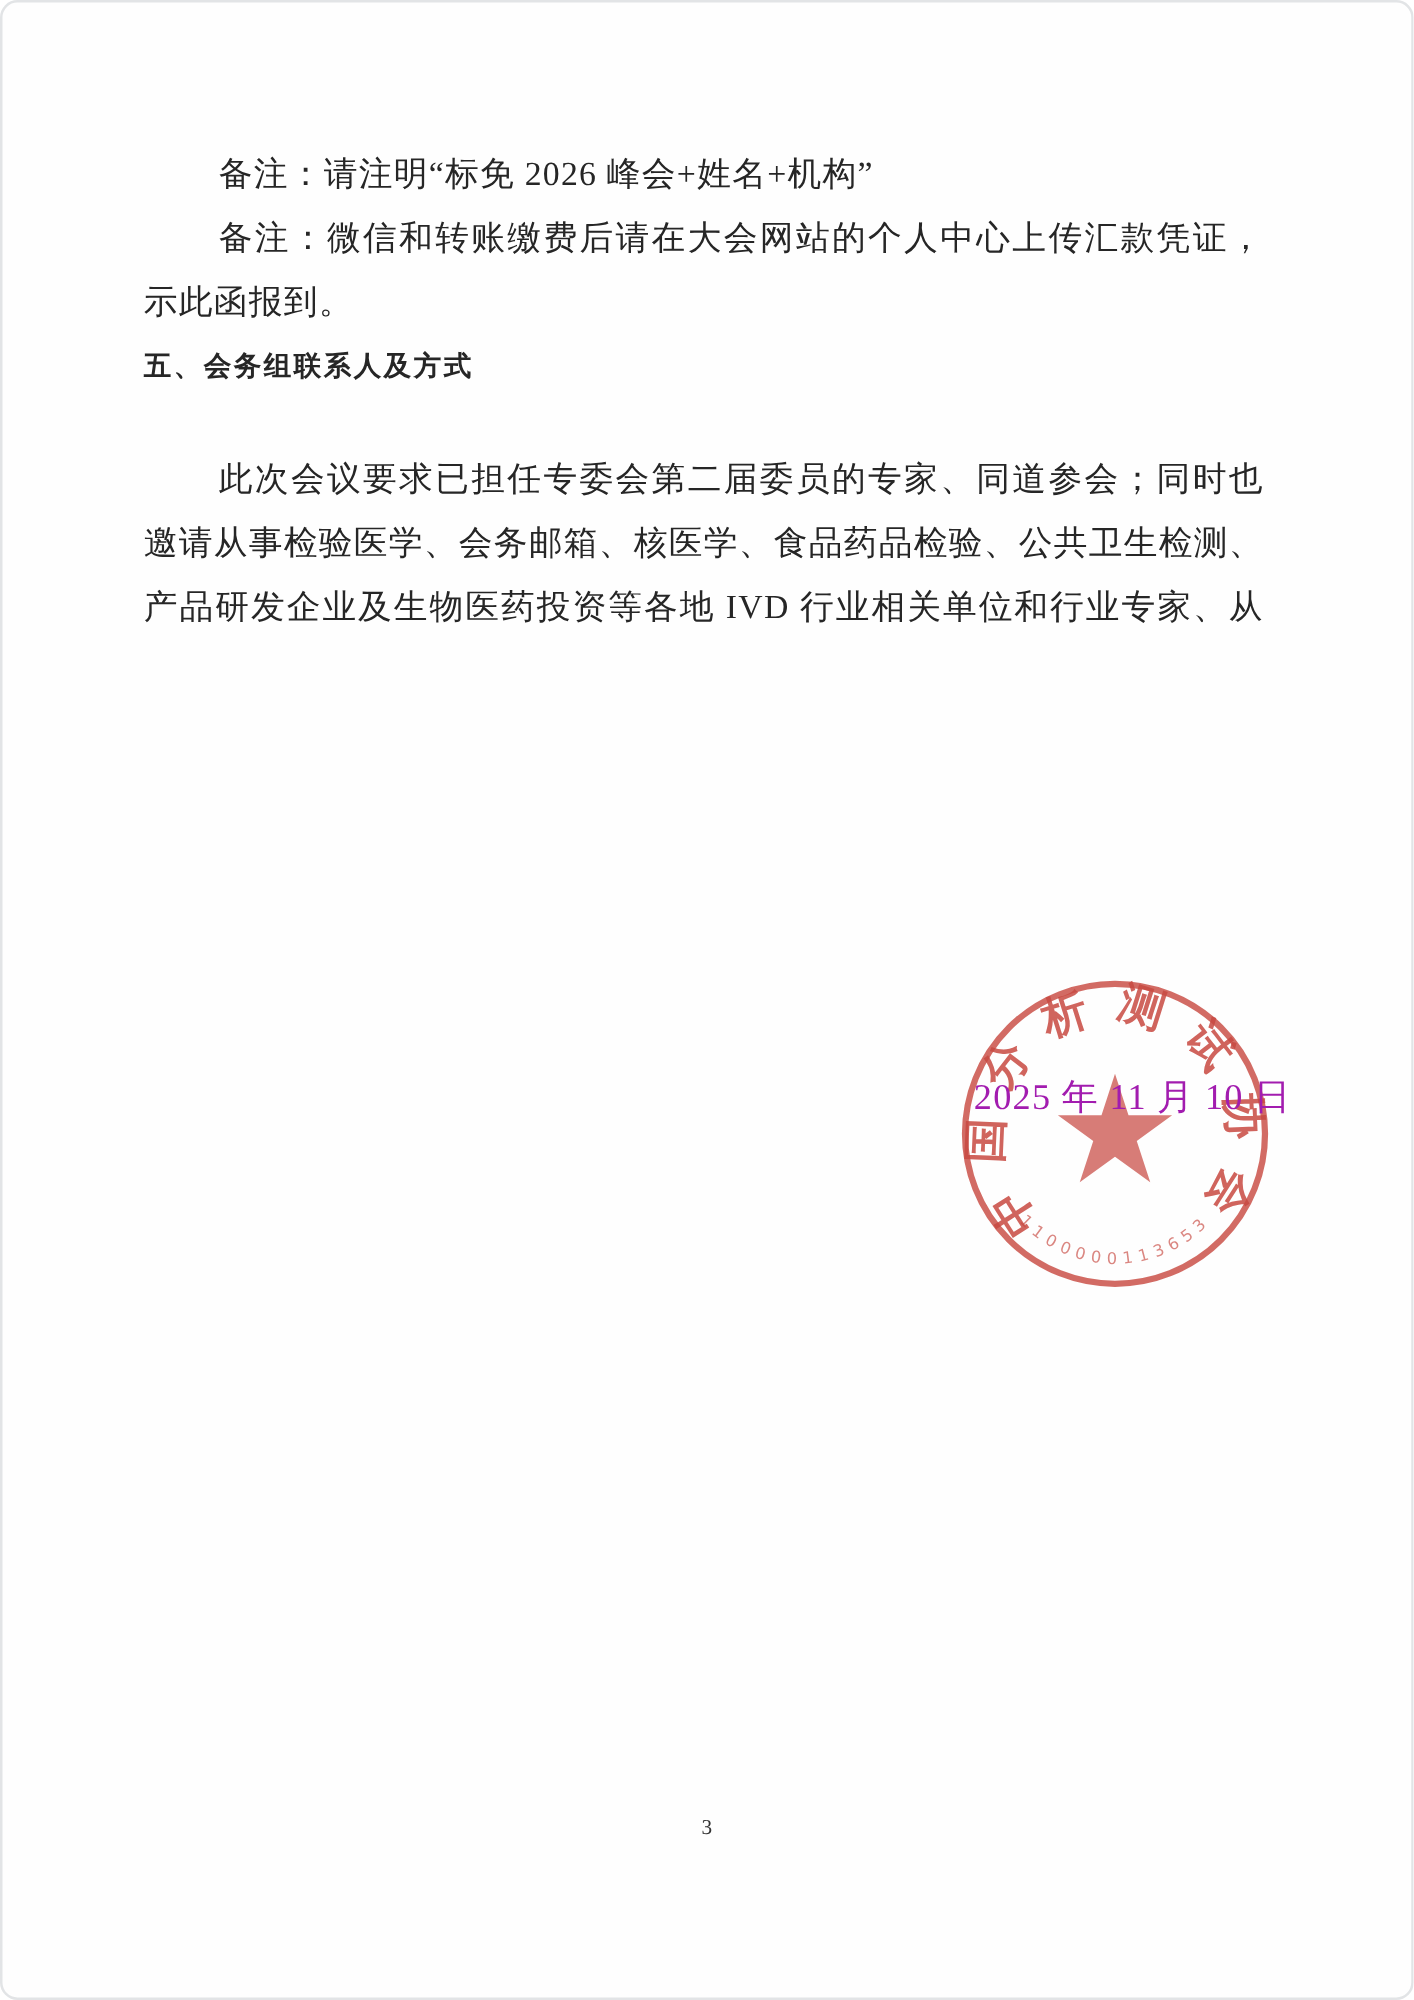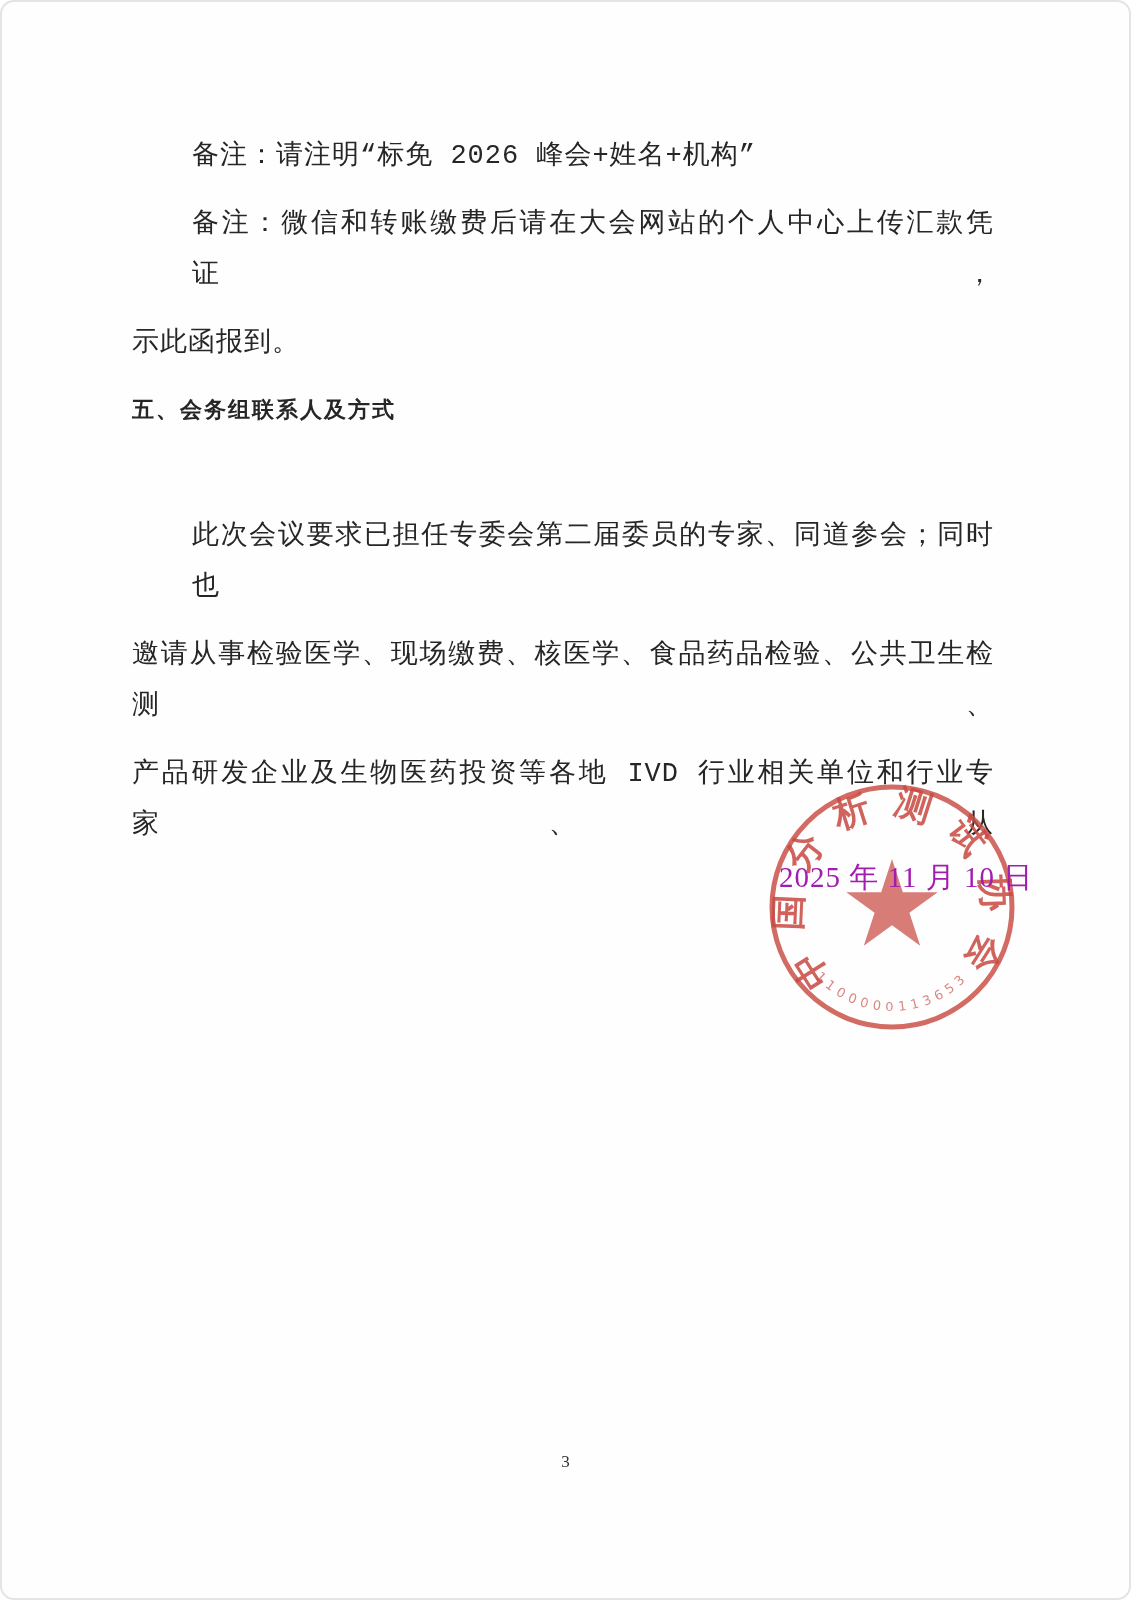--- a/index.html
+++ b/index.html
@@ -16,27 +16,26 @@
     box-shadow: inset 0 0 0 2px #e2e4e6;
     overflow: hidden;
   }
   .content {
     position: absolute;
     left: 115px;
     top: 114px;
     width: 896px;
   }
   .line {
-    margin: 17px;
+    margin: 0;
     font-size: 27px;
     line-height: 51px;
     font-weight: normal;
     letter-spacing: 1px;
     white-space: nowrap;
-    font-family: Liberation Mono, monospace;
   }
   .wrap { white-space: normal; }
   .indent { padding-left: 60px; }
   .just {
     text-align: justify;
     text-align-last: justify;
     white-space: normal;
   }
   .heading {
     font-weight: bold;
@@ -110,21 +109,21 @@
     <p class="line indent just">备注：微信和转账缴费后请在大会网站的个人中心上传汇款凭证，</p>
     <p class="line wrap">示此函报到。</p>
 
     <h2 class="line heading">五、会务组联系人及方式</h2>
 
 
 
     <div class="spacer"></div>
 
     <p class="line indent just">此次会议要求已担任专委会第二届委员的专家、同道参会；同时也</p>
-    <p class="line just">邀请从事检验医学、现场缴费、核医学、食品药品检验、公共卫生检测、</p>
+    <p class="line just">邀请从事检验医学、会务邮箱、核医学、食品药品检验、公共卫生检测、</p>
     <p class="line just">产品研发企业及生物医药投资等各地 IVD 行业相关单位和行业专家、从</p>
 
   </div>
 
   <svg class="stamp" viewBox="0 0 260 260">
     <circle class="stamp-ring" cx="130" cy="130" r="120"></circle>
     <polygon class="stamp-star" points="130,82 140.8,115.2 175.7,115.2 147.4,135.7 158.2,168.8 130,148.3 101.8,168.8 112.6,135.7 84.3,115.2 119.2,115.2"></polygon>
     <path id="stamp-arc-top" fill="none" d="M 60.3 188.5 A 91 91 0 1 1 199.7 188.5"></path>
     <path id="stamp-arc-bottom" fill="none" d="M 53.9 200.9 A 104 104 0 0 0 206.1 200.9"></path>
     <text class="stamp-name-text">

